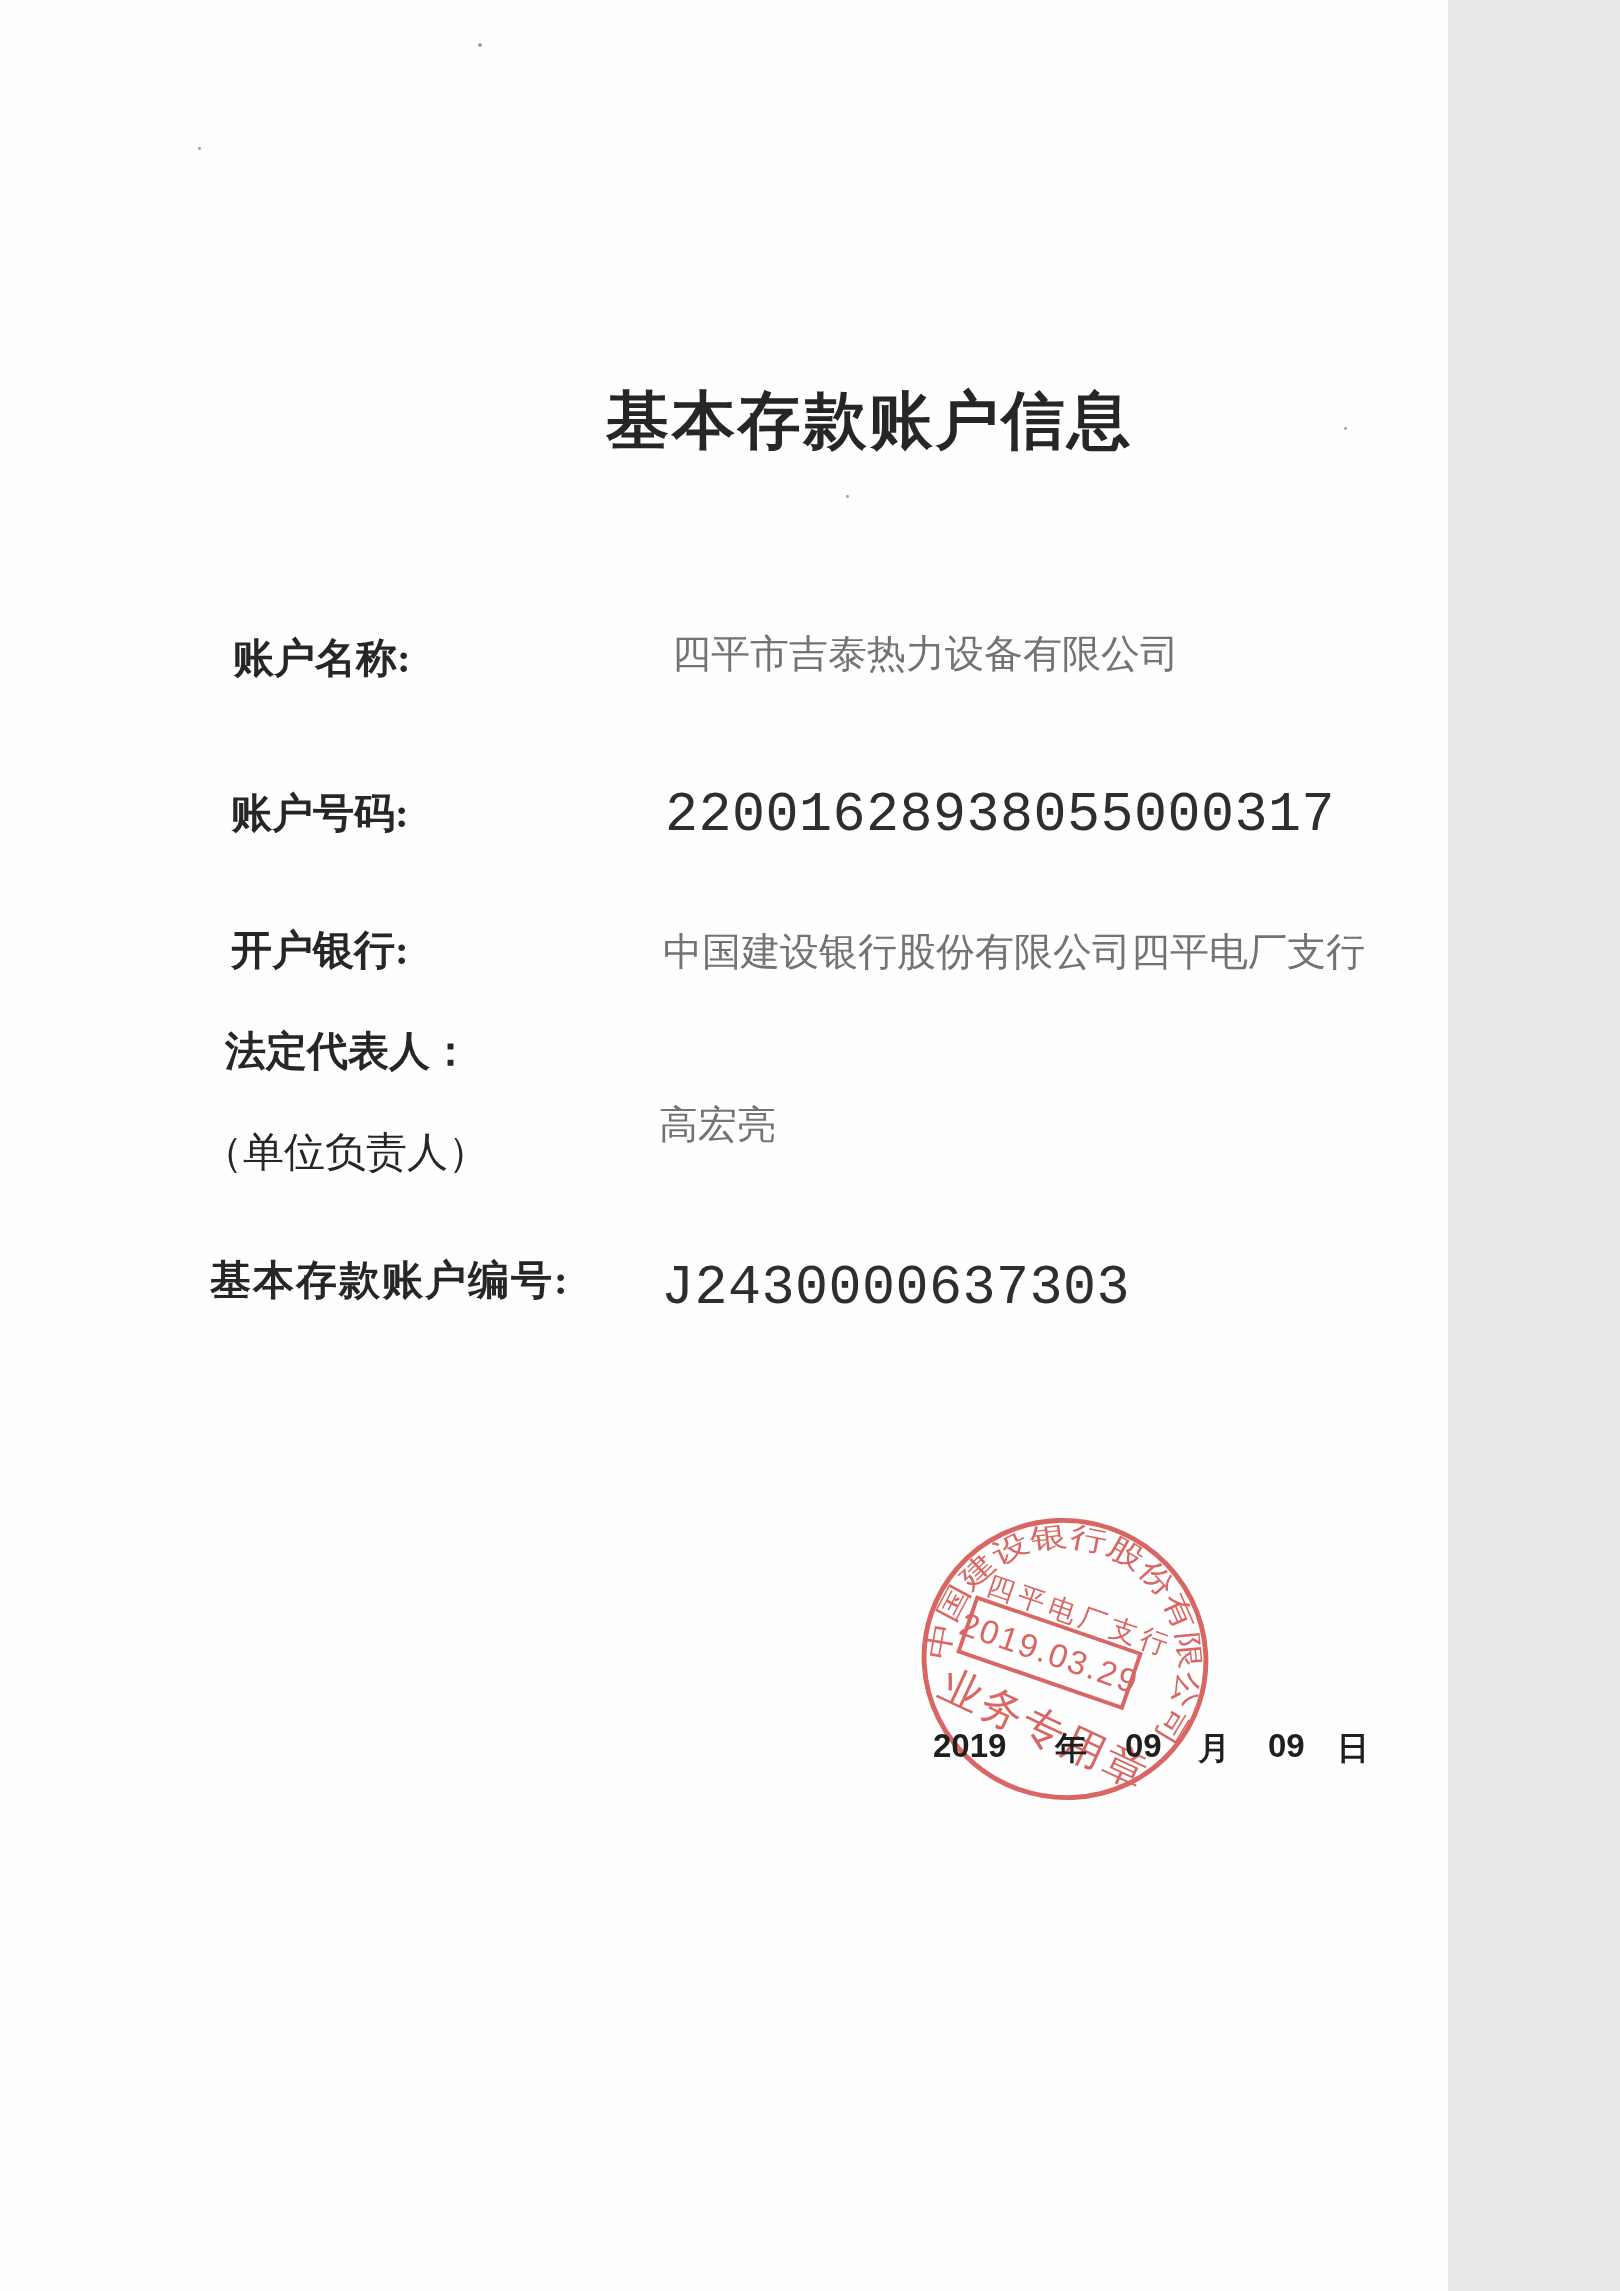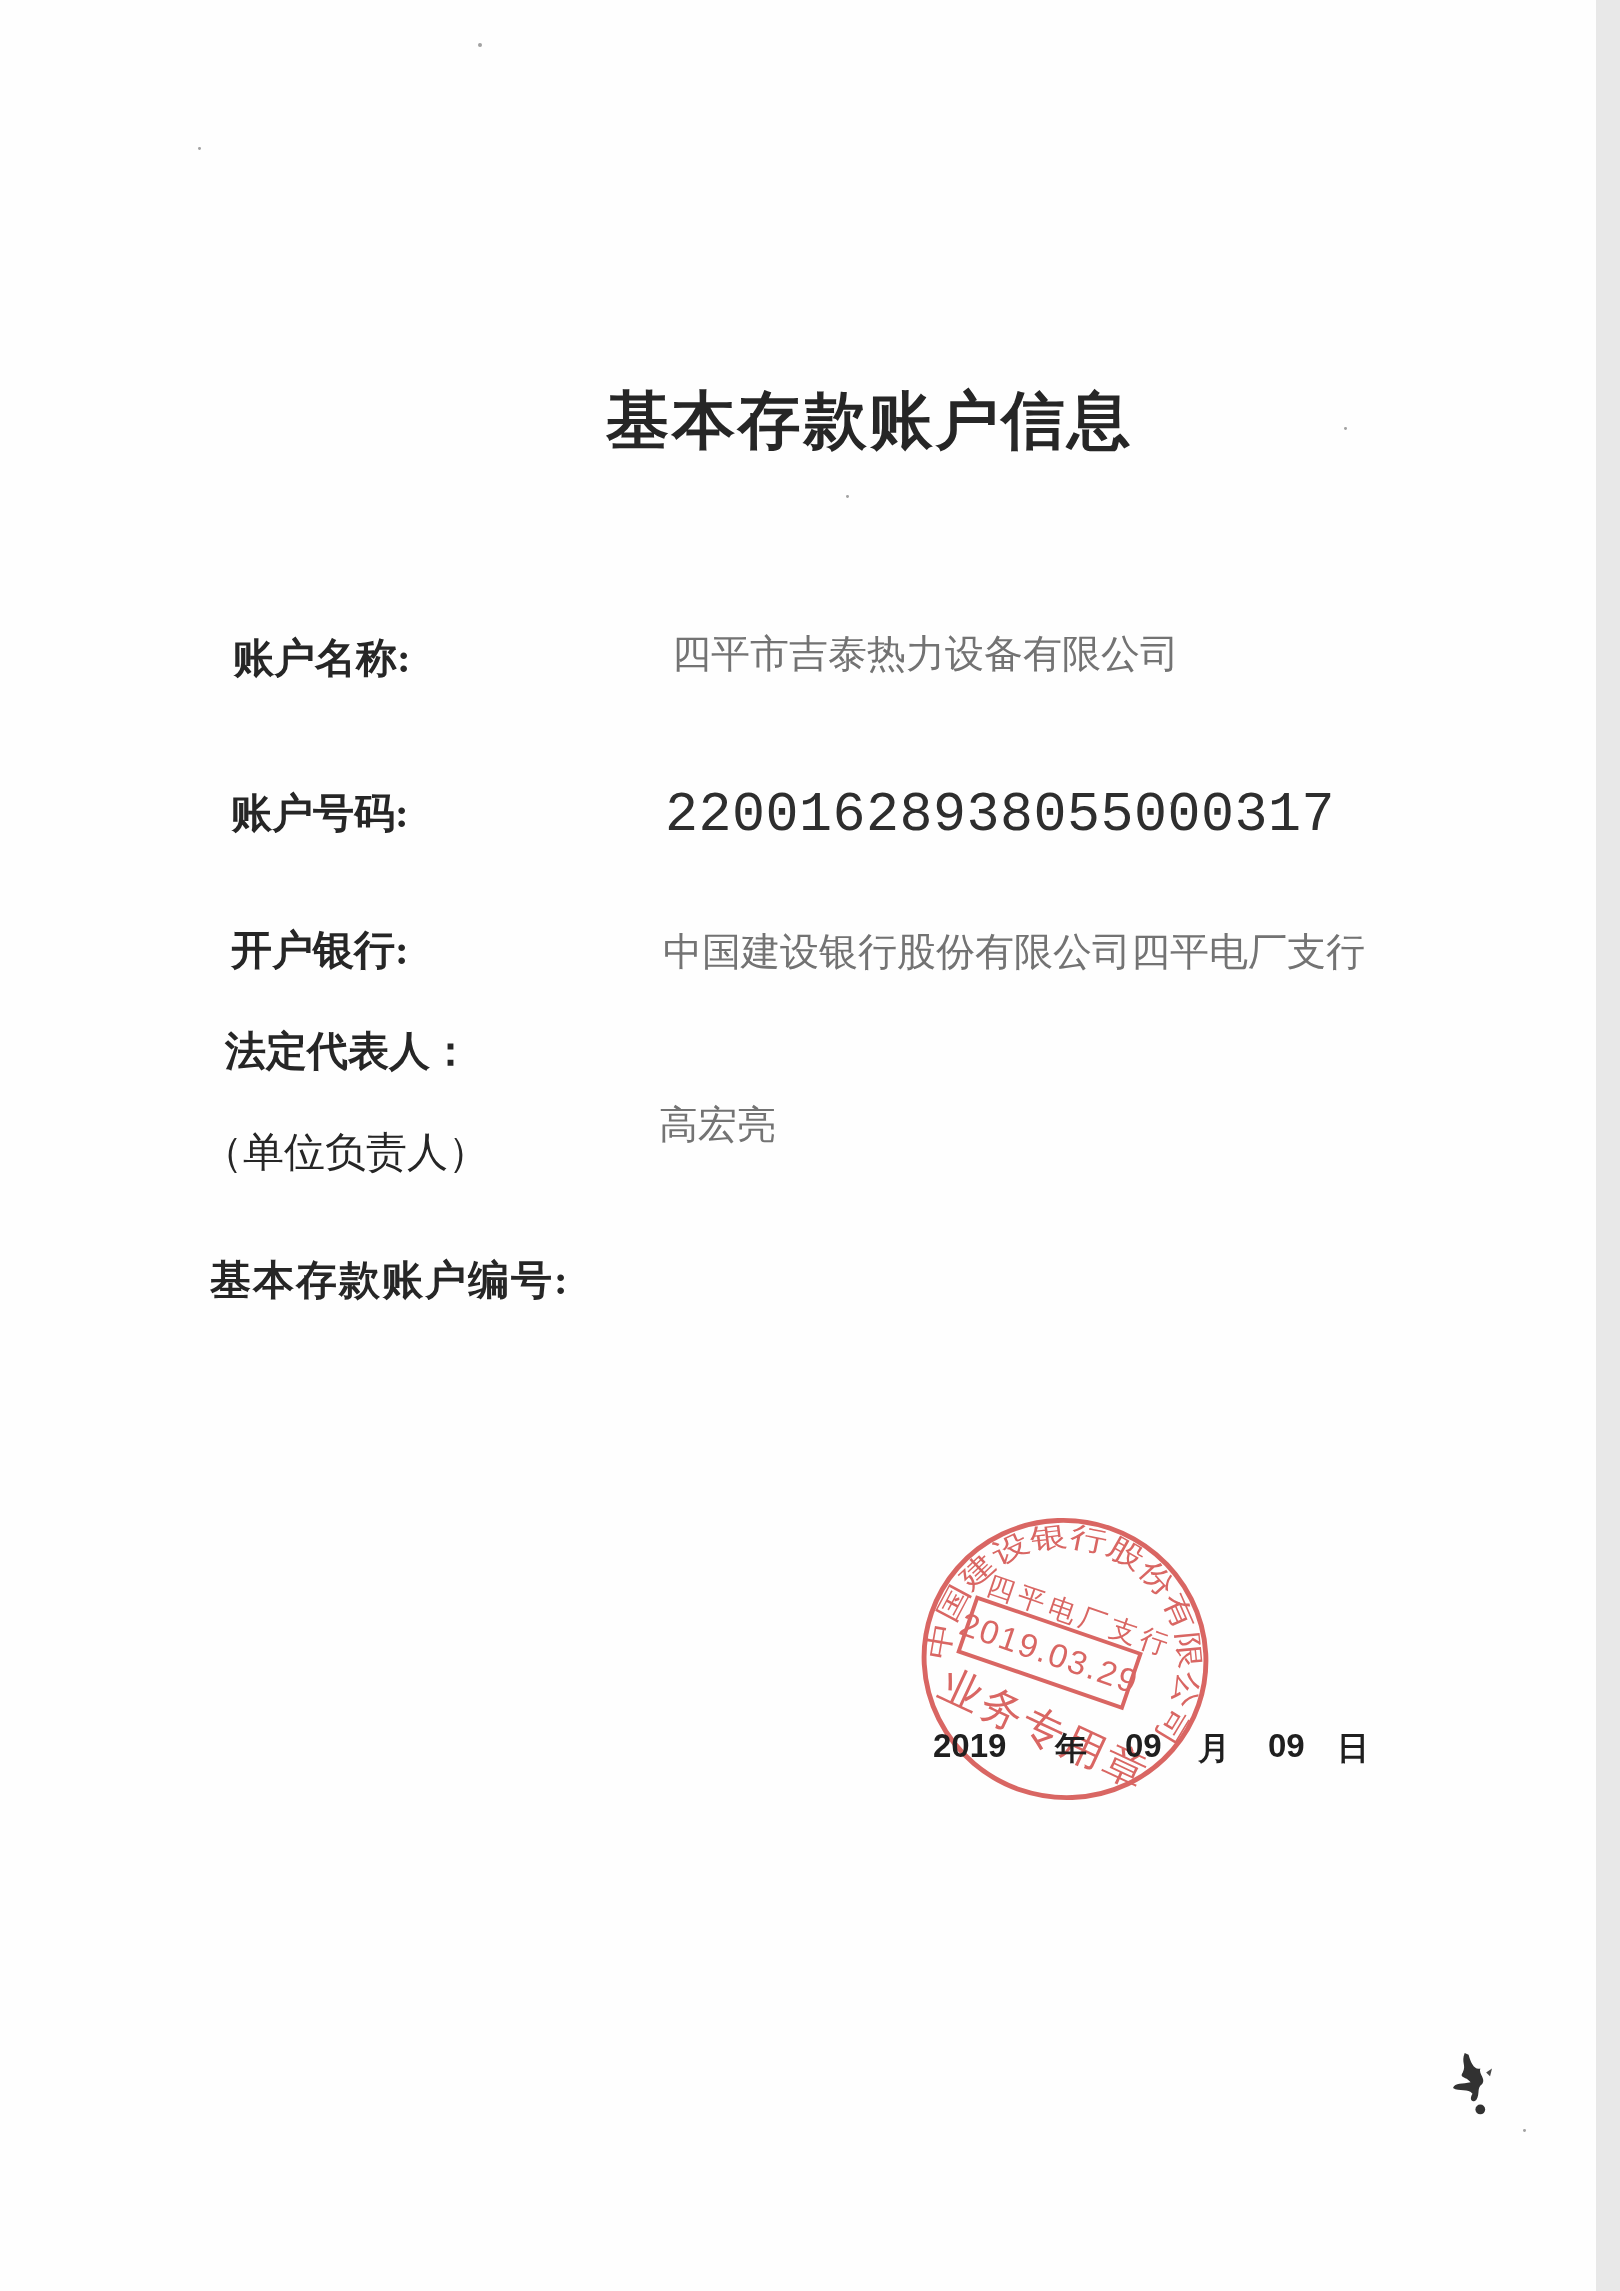--- a/index.html
+++ b/index.html
@@ -1,19 +1,19 @@
 <!DOCTYPE html>
 <html><head>
 <meta charset="utf-8">
 <style>
   * { margin:0; padding:0; box-sizing:border-box; }
   html,body { background:#e8e8e8; }
   .page {
     position:relative;
-    width:1596px; height:2292px;
+    width:1448px; height:2292px;
     background:#fefefe;
     overflow:hidden;
     font-family:"Liberation Serif","DejaVu Serif",serif;
     color:#222;
   }
   .doc-title {
     position:absolute; left:606px; top:378px;
     font-size:63px; font-weight:700; letter-spacing:2.9px;
     color:#262626;
     font-family:"Liberation Serif","DejaVu Serif",serif;
@@ -57,20 +57,21 @@
   <div class="field-value num" style="left:665px; top:784px;">22001628938055000317</div>
 
   <div class="field-label" style="left:231px; top:923px;">开户银行:</div>
   <div class="field-value" style="left:663px; top:925px;">中国建设银行股份有限公司四平电厂支行</div>
 
   <div class="field-label" style="left:225px; top:1024px;">法定代表人：</div>
   <div class="field-label" style="left:202px; top:1125px; font-weight:500;">（单位负责人）</div>
   <div class="field-value" style="left:659px; top:1098px;">高宏亮</div>
 
   <div class="field-label" style="left:210px; top:1253px; letter-spacing:2px;">基本存款账户编号:</div>
+  <div class="field-value num" style="left:661px; top:1257px;">J2430000637303</div>
 
   <svg class="stamp-svg" width="310" height="306" viewBox="0 0 316 312">
     <g transform="rotate(19 158 155)" fill="#d4524e" stroke="none">
 
       <ellipse cx="158" cy="155" rx="144" ry="141" fill="none" stroke="#d4524e" stroke-width="5"></ellipse>
 
       <defs>
         <path id="ringPath" d="M 48,201 A 118,118 0 1 1 268,201" fill="none"></path>
       </defs>
       <text font-size="29" font-family="'Liberation Serif','DejaVu Serif',serif" fill="#d4524e">

